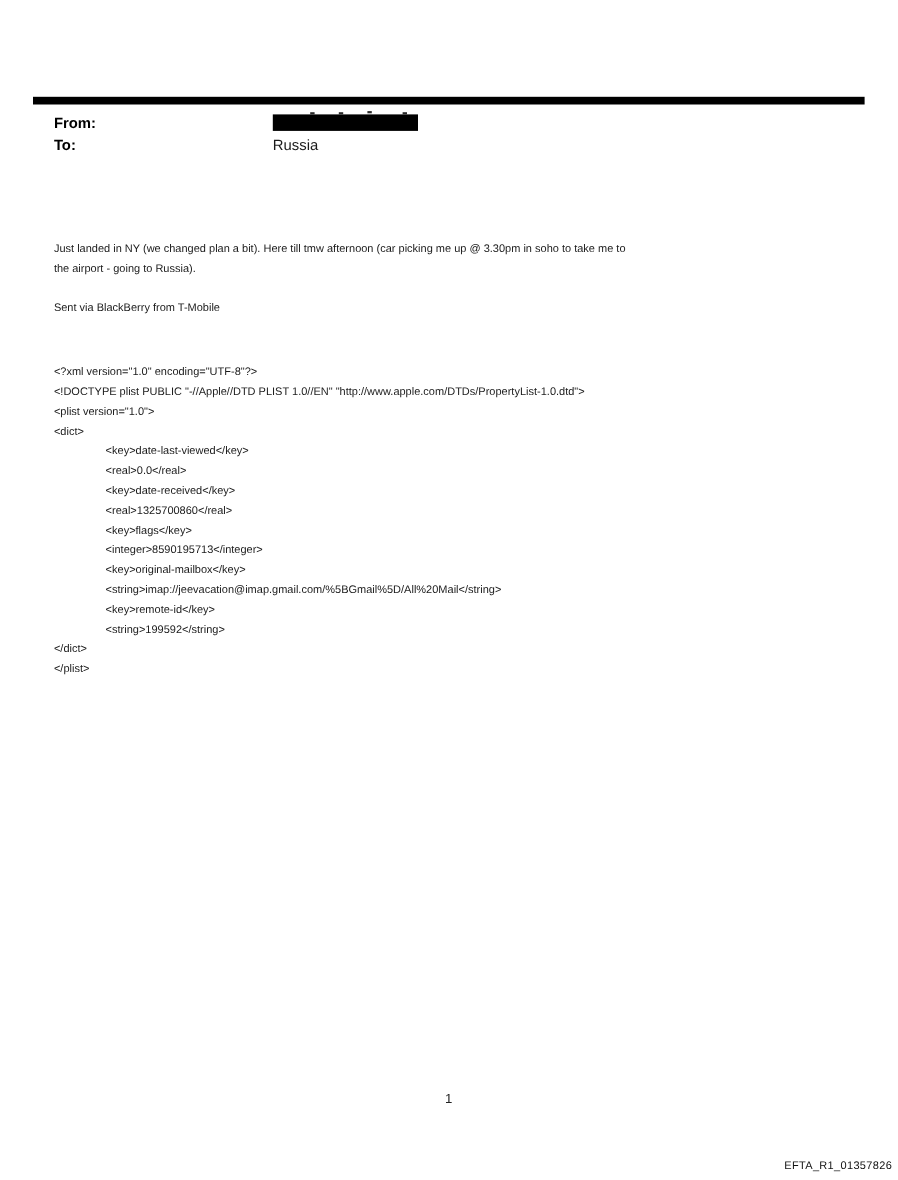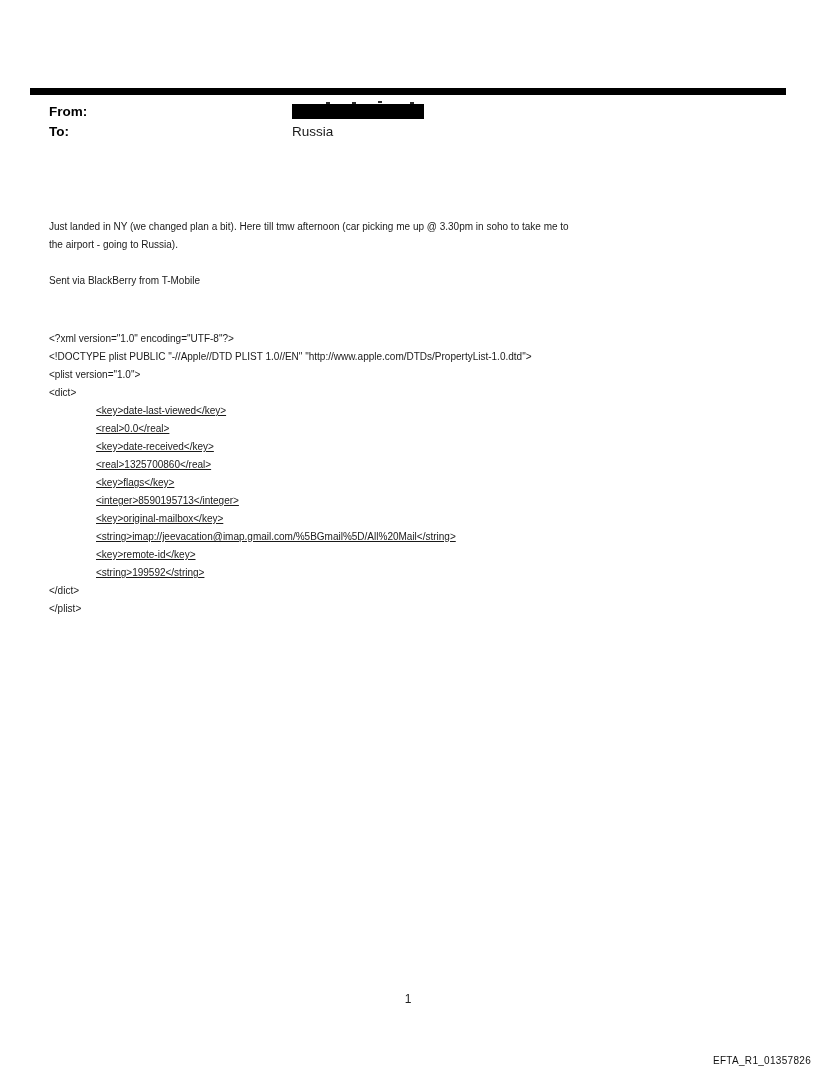--- a/index.html
+++ b/index.html
@@ -24,21 +24,20 @@
     position: absolute;
     left: 49px;
     top: 102px;
     font-size: 13.5px;
   }
   .hdr-row {
     display: flex;
     height: 20px;
     line-height: 20px;
     align-items: flex-start;
-    gap: 44px;
   }
   .hdr-label {
     font-weight: bold;
     color: #000000;
     width: 199px;
     flex: 0 0 199px;
   }
   .hdr-value { white-space: pre; }
   .redaction {
     display: inline-block;
@@ -63,21 +62,21 @@
     position: absolute;
     left: 49px;
     top: 196px;
     font-size: 10px;
     white-space: pre;
   }
   .line {
     height: 18px;
     line-height: 18px;
   }
-  .line.indent { padding-left: 47px; text-decoration: underline; }
+  .line.indent { padding-left: 47px; }
   .page-number {
     position: absolute;
     top: 992px;
     left: 0;
     width: 100%;
     text-align: center;
     font-size: 12px;
     color: #222222;
   }
   .bates {

